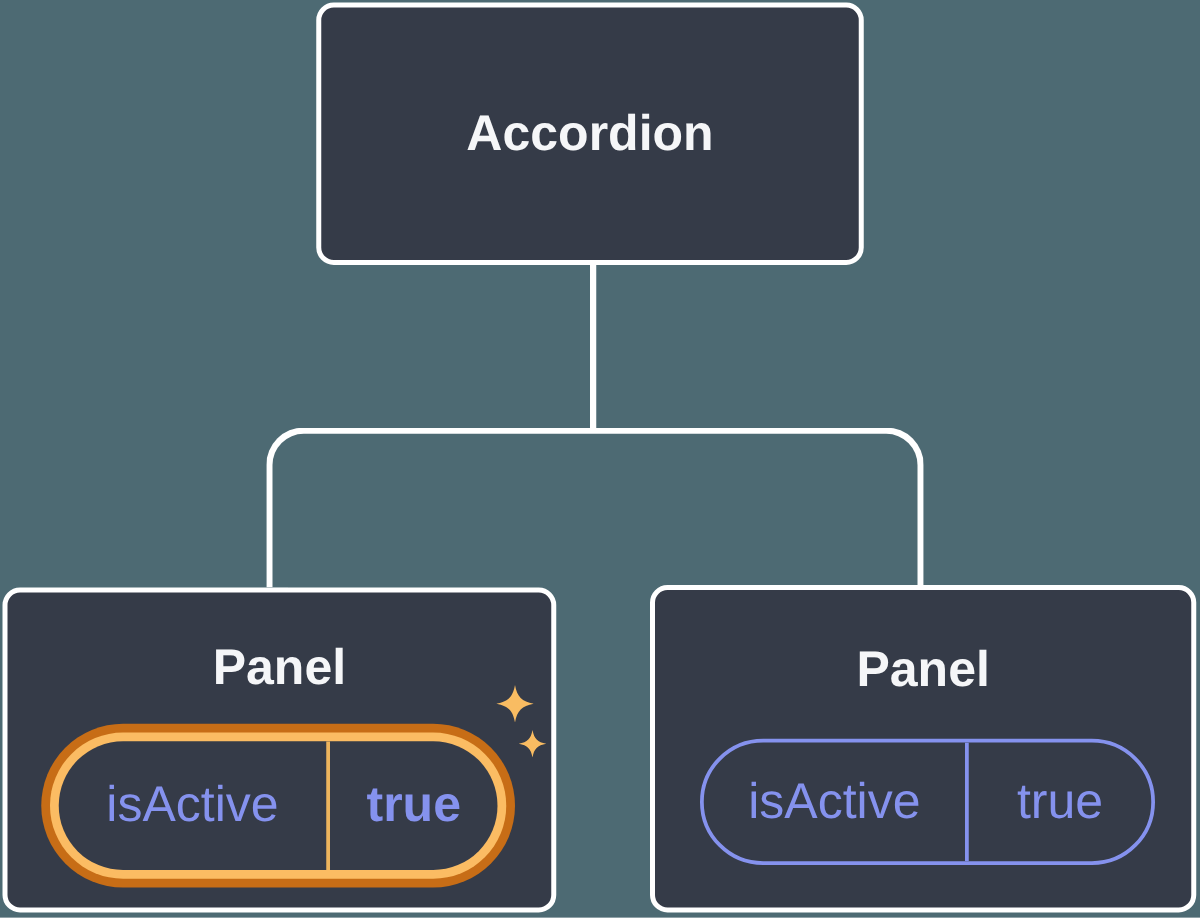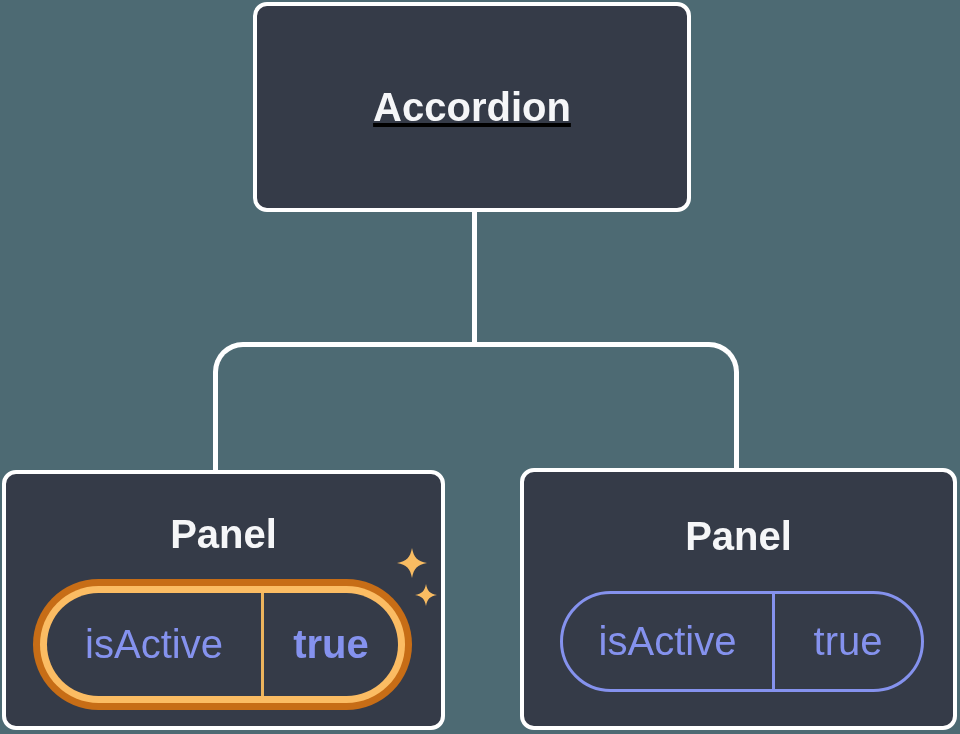--- a/index.html
+++ b/index.html
@@ -18,21 +18,21 @@
     background:var(--node-fill);
     border:4px solid var(--node-border);
     border-radius:14px;
   }
   .node-title{
     position:absolute; left:0; width:100%;
     text-align:center; color:var(--text);
     font-size:40px; font-weight:600; line-height:48px;
   }
   #accordion-node{ left:253px; top:2px; width:438px; height:210px;
-    display:flex; align-items:center; justify-content:center;text-decoration:underline; }
+    display:flex; align-items:center; justify-content:center; }
   #accordion-node .node-title{ position:static; }
 
   
   .stem{
     position:absolute; left:472px; top:212px; width:5px; height:133px;
     background:var(--node-border);
   }
   .bracket{
     position:absolute; box-sizing:border-box;
     left:213px; top:342px; width:526px; height:128px;

